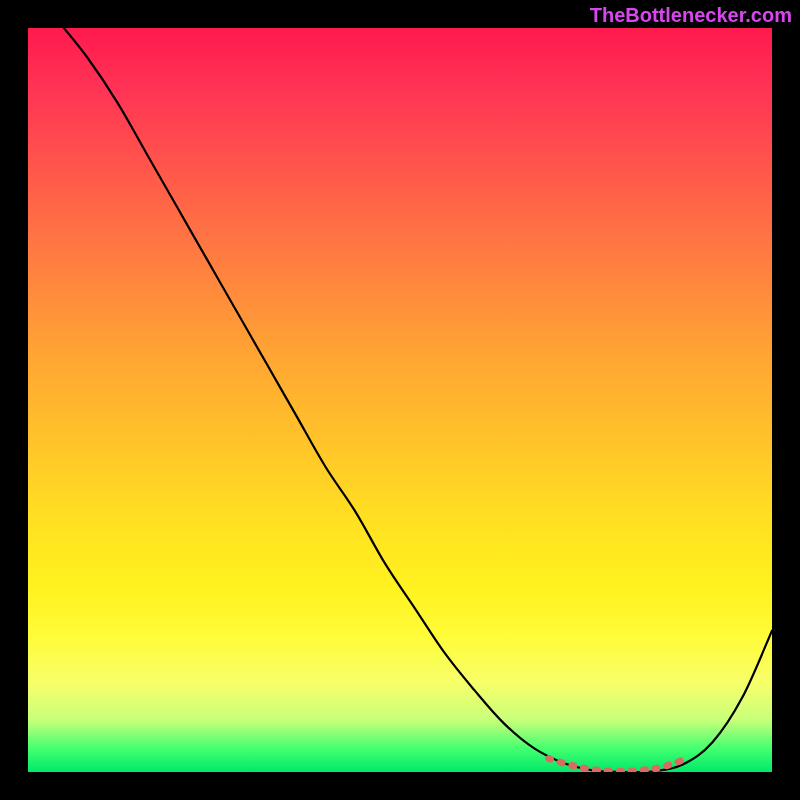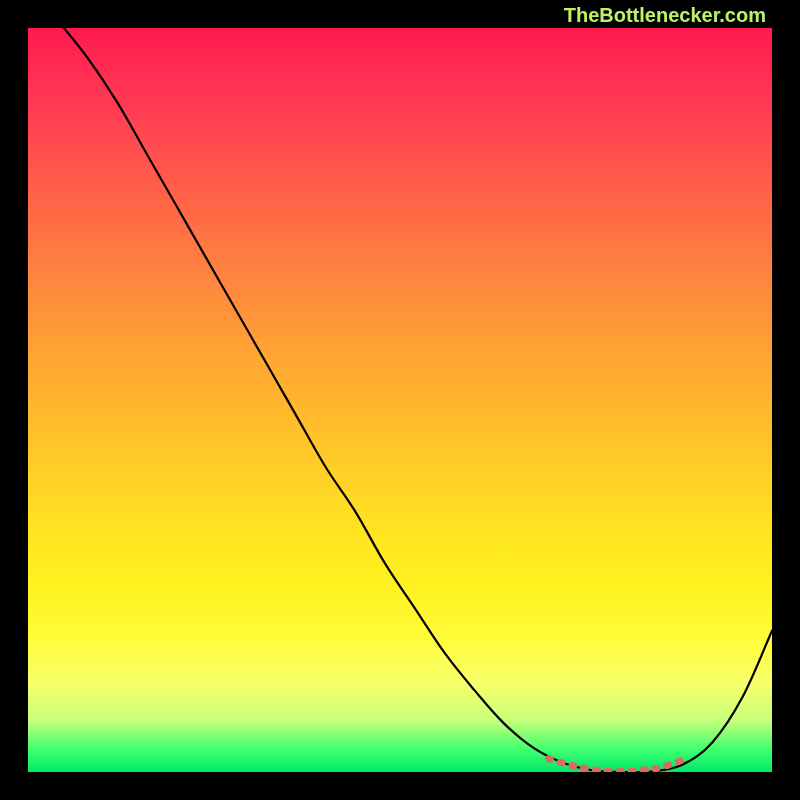--- a/index.html
+++ b/index.html
@@ -7,22 +7,22 @@
     width: 800px;
     height: 800px;
     background: #000;
     font-family: Arial, sans-serif;
     position: relative;
     overflow: hidden;
   }
   .watermark {
     position: absolute;
     top: 4px;
-    right: 34px;
-    color: #bef264;
+    right: 8px;
+    color: #d946ef;
     font-size: 20px;
     font-weight: bold;
     z-index: 10;
   }
   .plot-area {
     position: absolute;
     top: 28px;
     left: 28px;
     width: 744px;
     height: 744px;

